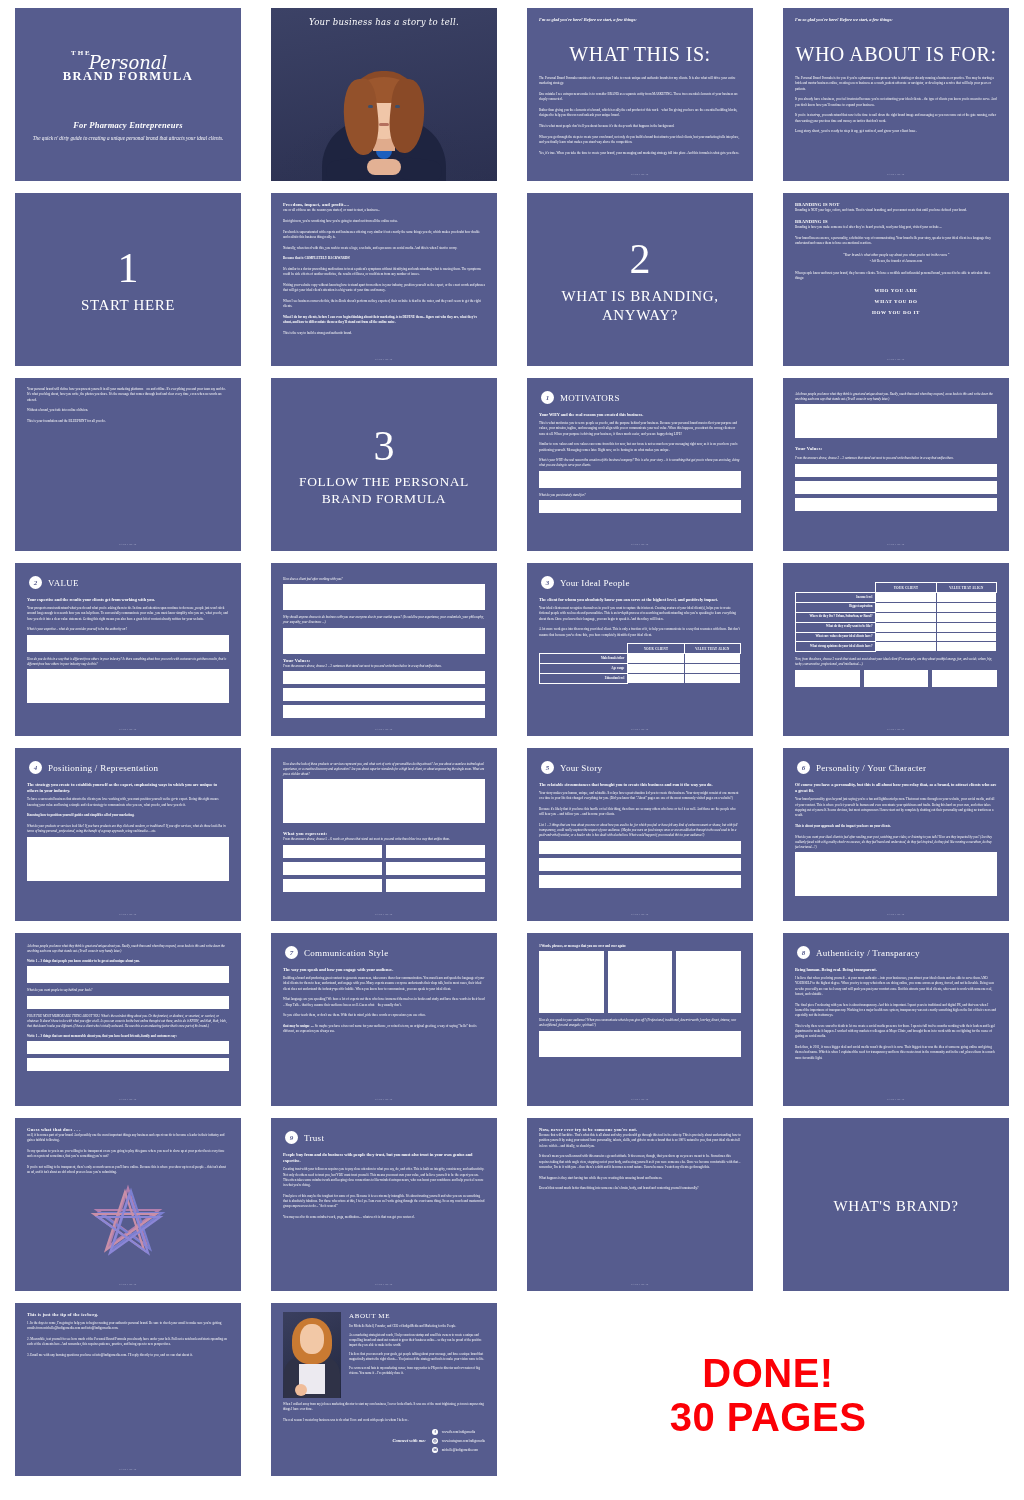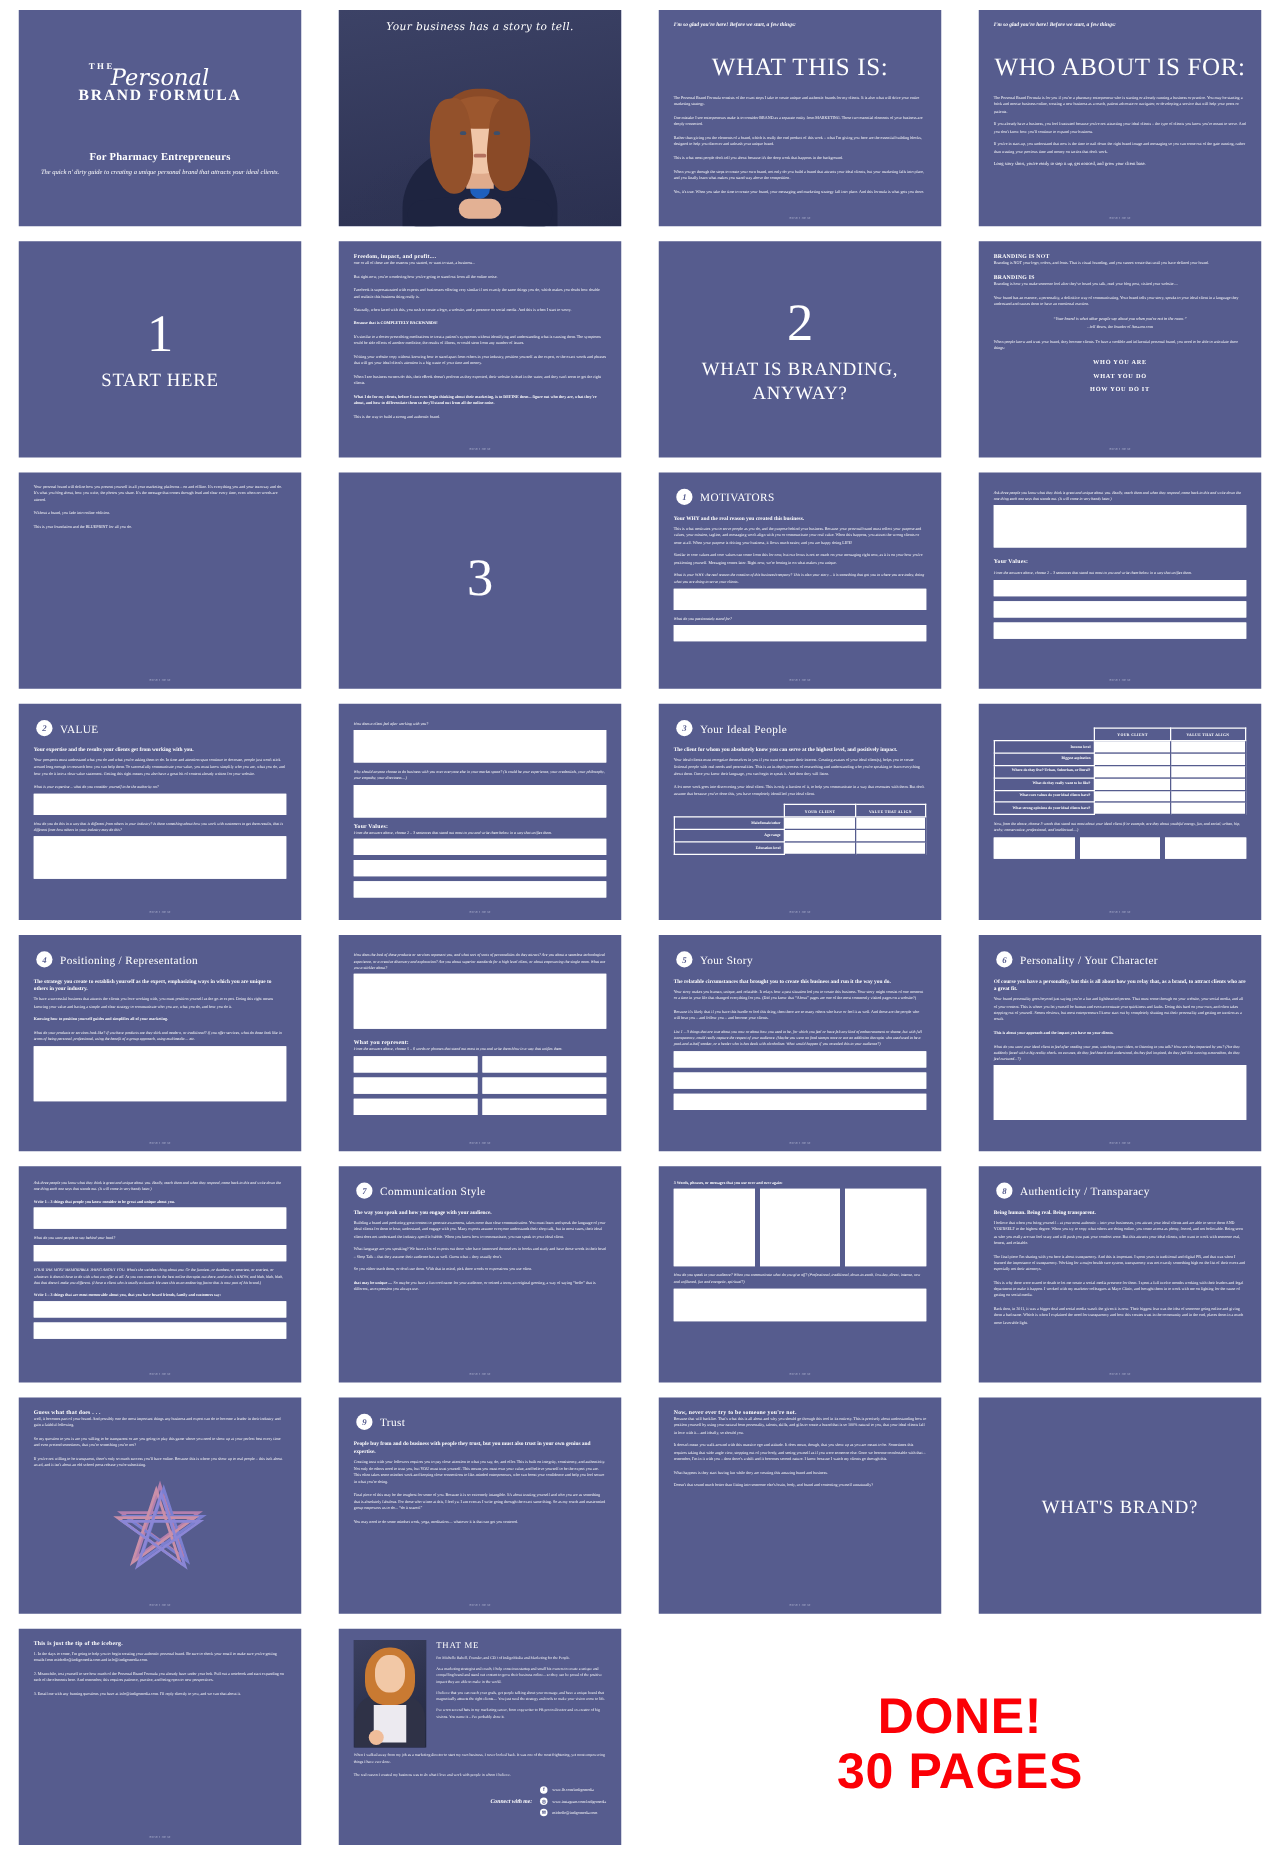--- a/index.html
+++ b/index.html
@@ -32,21 +32,21 @@
     text-align: center;
     font-size: 2.4px; letter-spacing: .2px;
     color: #cdd1e6; opacity: .85;
   }
 
   
   .cover { display:flex; flex-direction:column; align-items:center; justify-content:center; height:100%; }
   .cover .the { font-size: 7px; letter-spacing: 2px; font-weight: 700; align-self:flex-start; margin-left:44px; }
   .cover .script { font-family: "DejaVu Serif", serif; font-style: italic; font-size: 18px; line-height: .95; margin: -3px 0 -2px 0; }
   .cover .bf { font-size: 12.5px; font-weight: 700; letter-spacing: 1.4px; }
-  .cover .for { font-size: 8.5px; font-weight: 700; margin-top: 36px; letter-spacing:.2px;}
+  .cover .for { font-size: 8.5px; font-weight: 700; margin-top: 36px; letter-spacing:.2px;font-style:italic;}
   .cover .sub { font-size: 5.2px; font-style: italic; text-align:center; margin-top:5px; line-height:1.5; }
 
   
   .photopage { padding: 0; }
   .photobg {
     position:absolute; inset:0;
     background:
       radial-gradient(ellipse 70% 55% at 50% 100%, #2d3352 0%, rgba(45,51,82,0) 70%),
       linear-gradient(170deg, #3c4266 0%, #2b3050 100%);
   }
@@ -288,20 +288,21 @@
       <div class="body-p">Without a brand, you fade into online oblivion.</div>
       <div class="body-p">This is your foundation and the BLUEPRINT for all you do.</div>
       <div class="pagemark">PAGE 1 OF 30</div>
     </div>
   </div>
 
   <div class="cell">
     <div class="page">
       <div class="divider small">
         <div class="num">3</div>
+        <div class="dtitle">FOLLOW THE PERSONAL BRAND FORMULA</div>
       </div>
     </div>
   </div>
 
   <div class="cell">
     <div class="page">
       <div class="wshead">
         <div class="badge">1</div>
         <div class="wstitle">MOTIVATORS</div>
       </div>
@@ -653,21 +654,21 @@
         <div class="aboutphoto">
           <div class="ap-bg"></div>
           <div class="ap-body"></div>
           <div class="ap-shirt"></div>
           <div class="ap-hair"></div>
           <div class="ap-face"></div>
           <div class="ap-paper"></div>
           <div class="ap-hand"></div>
         </div>
         <div style="flex:1">
-          <div class="abouttitle">THAT ME</div>
+          <div class="abouttitle">ABOUT ME</div>
           <div class="body-p" style="font-size:3.1px">I'm Michelle Rabell, Founder, and CEO of IndigoMedia and Marketing for the People.</div>
           <div class="body-p" style="font-size:3.1px">As a marketing strategist and coach, I help conscious startup and small biz owners to create a unique and compelling brand and stand out content to grow their business online... so they can be proud of the positive impact they are able to make in the world.</div>
           <div class="body-p" style="font-size:3.1px">I believe that you can reach your goals, get people talking about your message, and have a unique brand that magnetically attracts the right clients.... You just need the strategy and tools to make your vision come to life.</div>
           <div class="body-p" style="font-size:3.1px">I've worn several hats in my marketing career, from copywriter to PR pro to director and co-creator of big visions. You name it – I've probably done it.</div>
         </div>
       </div>
       <div class="body-p" style="font-size:3.1px;margin-top:4px">When I walked away from my job as a marketing director to start my own business, I never looked back. It was one of the most frightening, yet most empowering things I have ever done.</div>
       <div class="body-p" style="font-size:3.1px">The real reason I created my business was to do what I love and work with people in whom I believe.</div>
       <div class="connect">
         <div class="ctext">Connect with me:</div>

